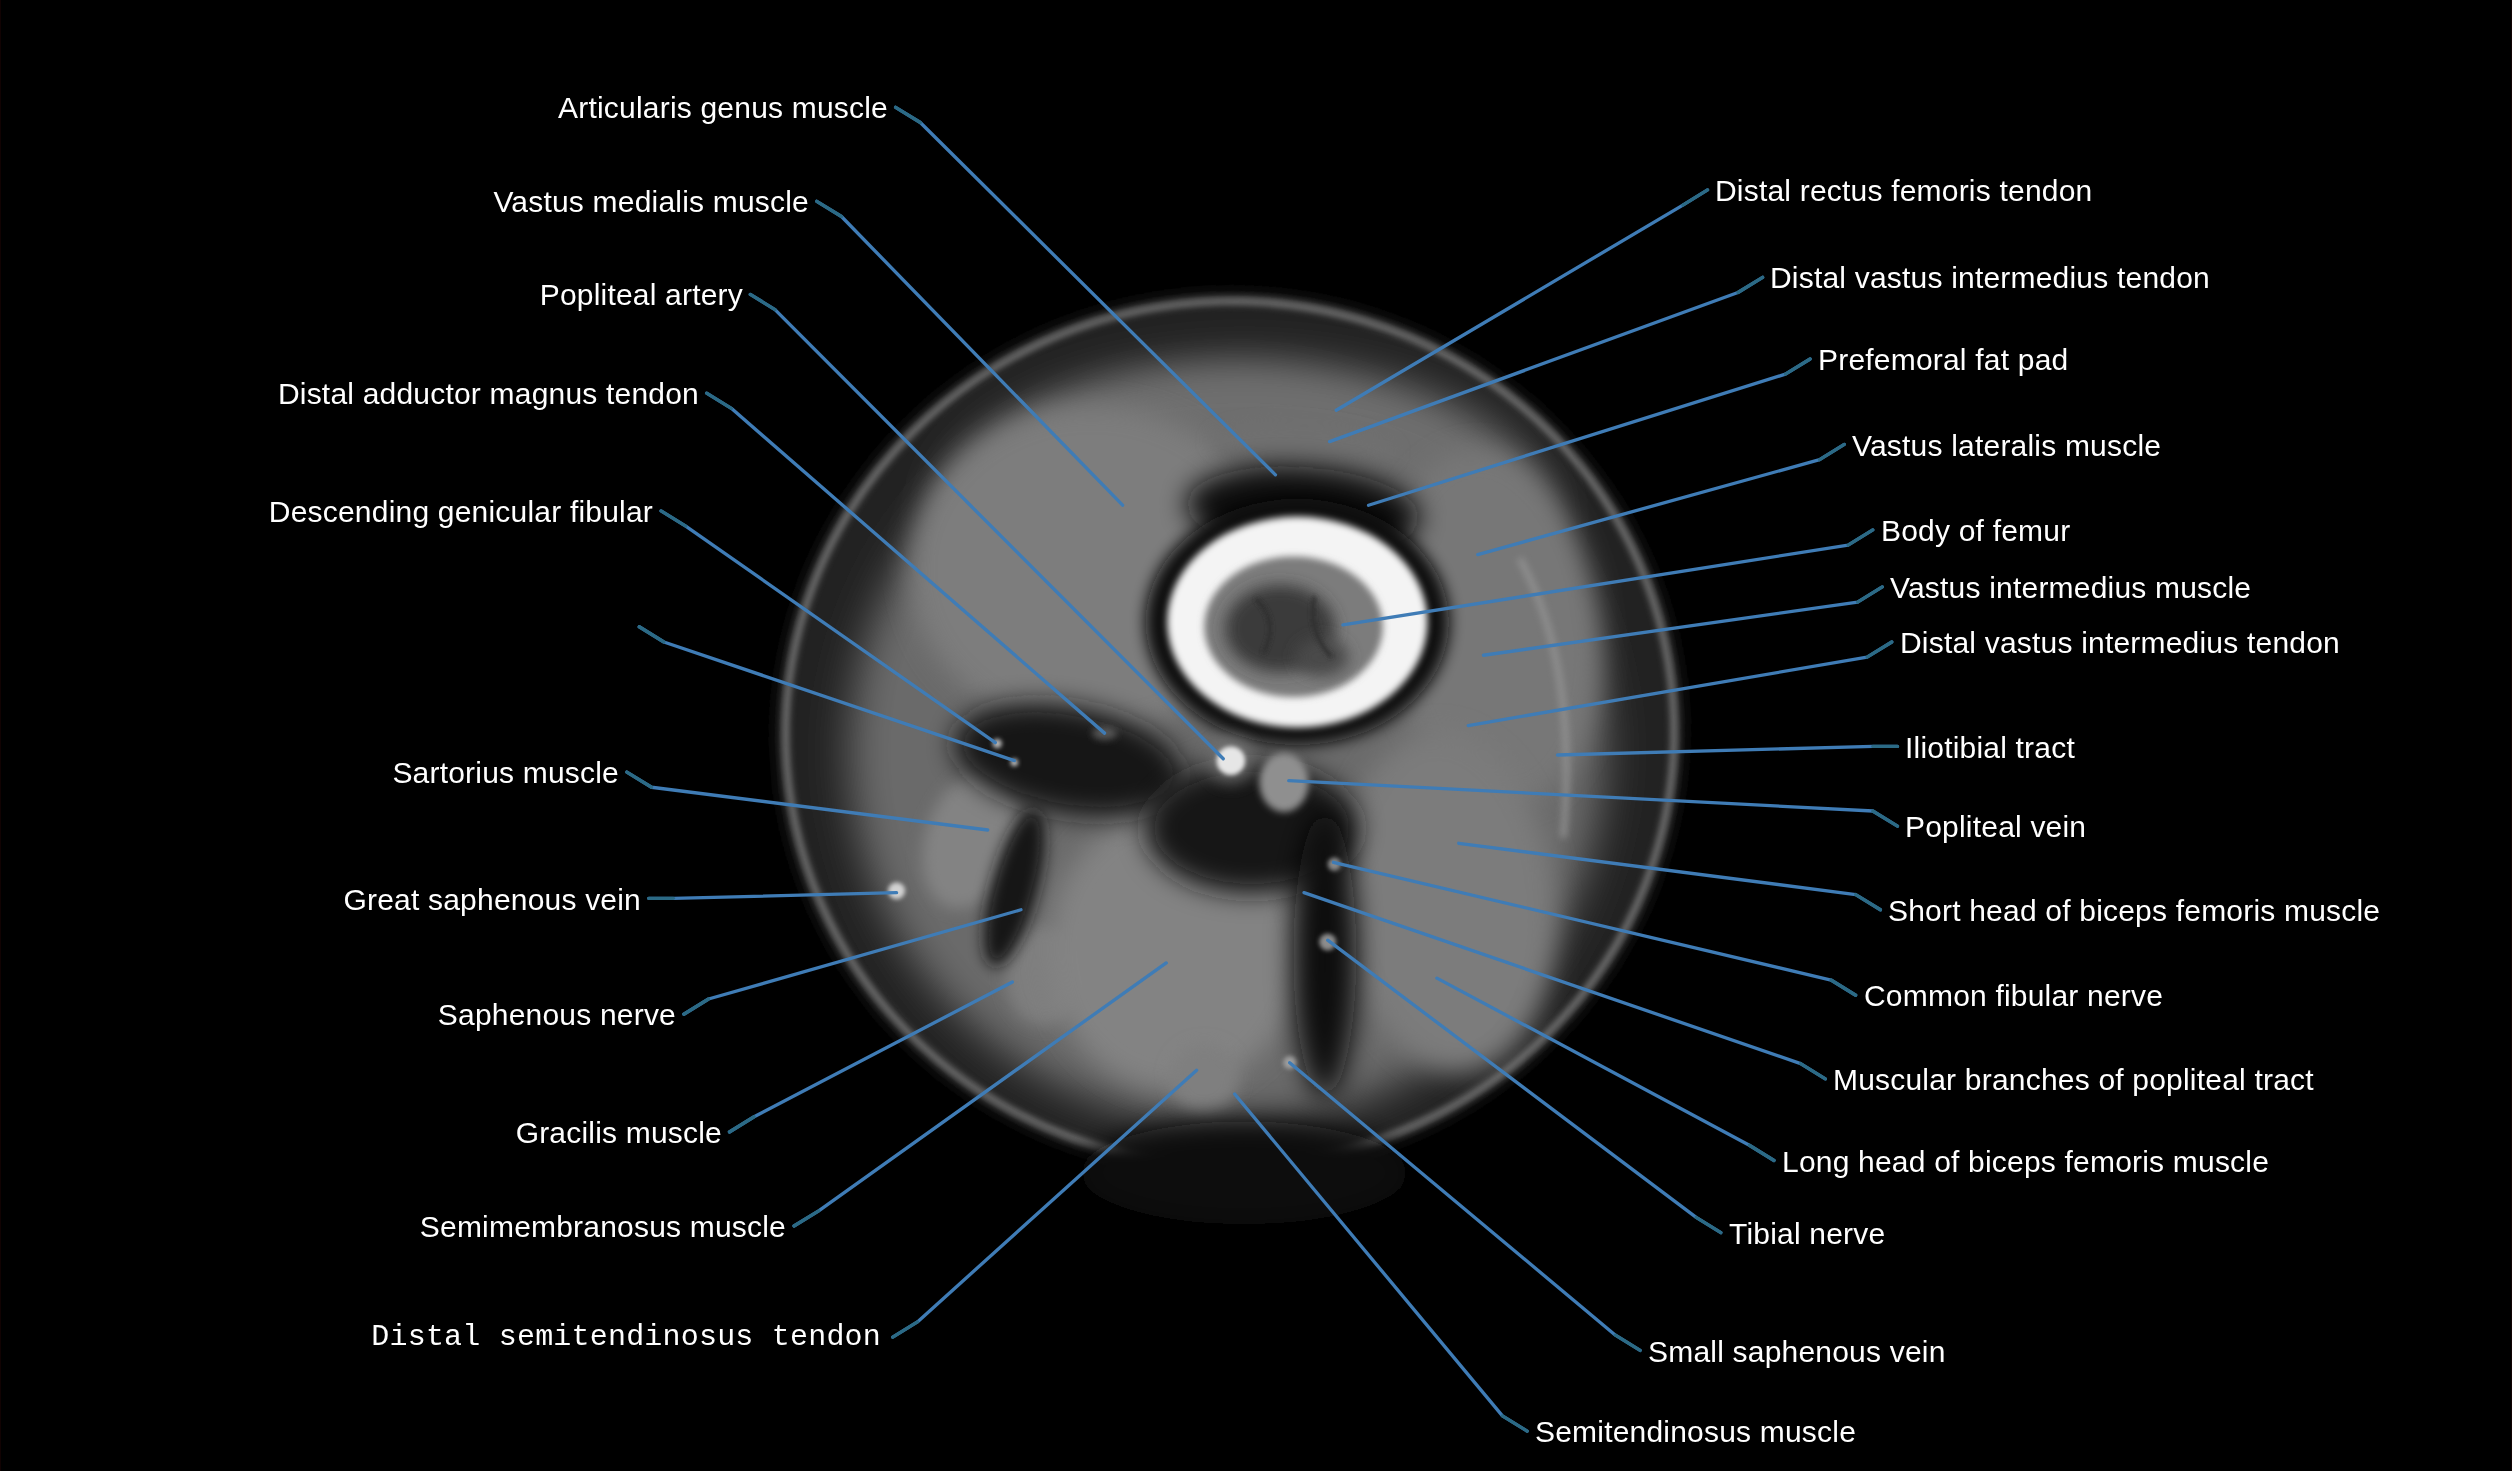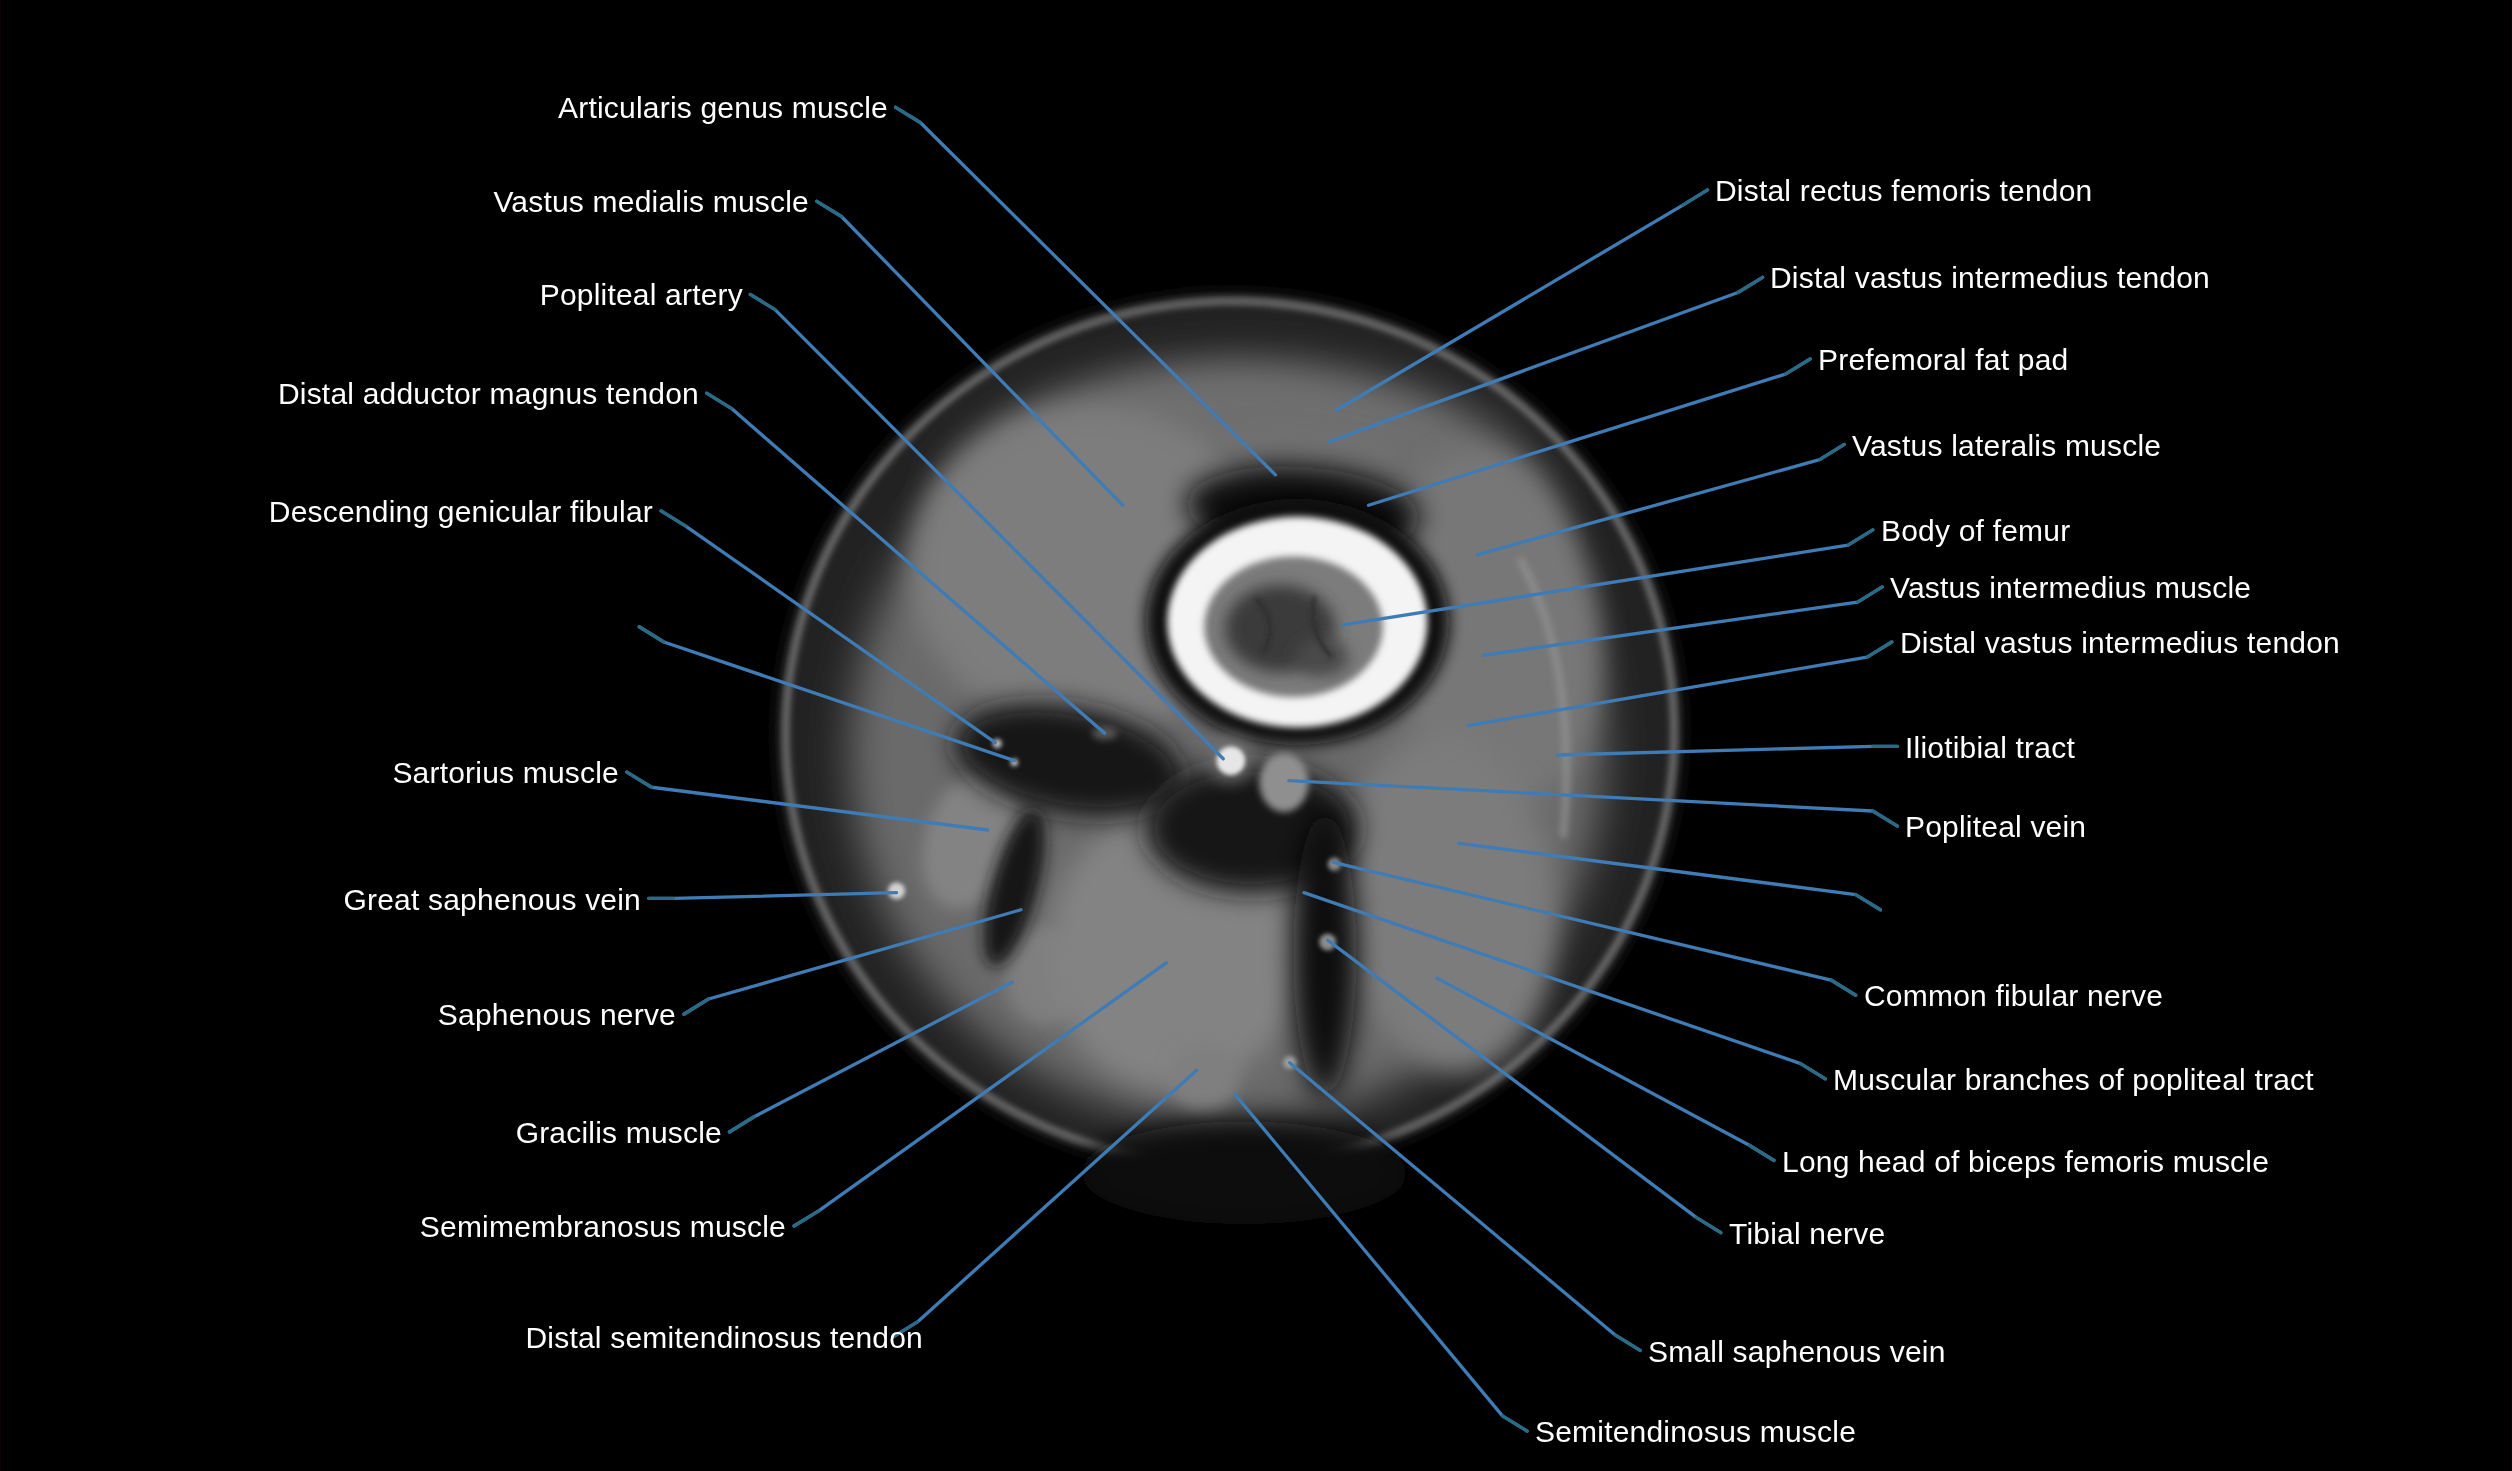--- a/index.html
+++ b/index.html
@@ -161,30 +161,31 @@
       <div class="lbl left" style="left: 888px; top: 107px; color: rgb(255, 255, 255); font-size: 30px;">Articularis genus muscle</div>
       <div class="lbl left" style="left: 809px; top: 201px; color: rgb(255, 255, 255); font-size: 30px;">Vastus medialis muscle</div>
       <div class="lbl left" style="left: 743px; top: 294px; color: rgb(255, 255, 255); font-size: 30px;">Popliteal artery</div>
       <div class="lbl left" style="left: 699px; top: 393px; color: rgb(255, 255, 255); font-size: 30px;">Distal adductor magnus tendon</div>
       <div class="lbl left" style="left: 653px; top: 511px; color: rgb(255, 255, 255); font-size: 30px;">Descending genicular fibular</div>
       <div class="lbl left" style="left: 619px; top: 772px; color: rgb(255, 255, 255); font-size: 30px;">Sartorius muscle</div>
       <div class="lbl left" style="left: 641px; top: 899px; color: rgb(255, 255, 255); font-size: 30px;">Great saphenous vein</div>
       <div class="lbl left" style="left: 676px; top: 1014px; color: rgb(255, 255, 255); font-size: 30px;">Saphenous nerve</div>
       <div class="lbl left" style="left: 722px; top: 1132px; color: rgb(255, 255, 255); font-size: 30px;">Gracilis muscle</div>
       <div class="lbl left" style="left: 786px; top: 1226px; color: rgb(255, 255, 255); font-size: 30px;">Semimembranosus muscle</div>
-      <div class="lbl left" style="left: 923px; top: 1337px; color: rgb(255, 255, 255); font-size: 30px;">Distal semitendinosus tendon</div>
+      <div class="lbl left" style="left: 881px; top: 1337px; color: rgb(255, 255, 255); font-size: 30px; font-family: Liberation Mono, monospace;">Distal semitendinosus tendon</div>
       <div class="lbl right" style="left: 1715px; top: 190px; color: rgb(255, 255, 255); font-size: 30px;">Distal rectus femoris tendon</div>
       <div class="lbl right" style="left: 1770px; top: 277px; color: rgb(255, 255, 255); font-size: 30px;">Distal vastus intermedius tendon</div>
       <div class="lbl right" style="left: 1818px; top: 359px; color: rgb(255, 255, 255); font-size: 30px;">Prefemoral fat pad</div>
       <div class="lbl right" style="left: 1852px; top: 445px; color: rgb(255, 255, 255); font-size: 30px;">Vastus lateralis muscle</div>
       <div class="lbl right" style="left: 1881px; top: 530px; color: rgb(255, 255, 255); font-size: 30px;">Body of femur</div>
       <div class="lbl right" style="left: 1890px; top: 587px; color: rgb(255, 255, 255); font-size: 30px;">Vastus intermedius muscle</div>
       <div class="lbl right" style="left: 1900px; top: 642px; color: rgb(255, 255, 255); font-size: 30px;">Distal vastus intermedius tendon</div>
       <div class="lbl right" style="left: 1905px; top: 747px; color: rgb(255, 255, 255); font-size: 30px;">Iliotibial tract</div>
       <div class="lbl right" style="left: 1905px; top: 826px; color: rgb(255, 255, 255); font-size: 30px;">Popliteal vein</div>
+      <div class="lbl right" style="left: 1888px; top: 910px; color: rgb(255, 255, 255); font-size: 30px;">Short head of biceps femoris muscle</div>
       <div class="lbl right" style="left: 1864px; top: 995px; color: rgb(255, 255, 255); font-size: 30px;">Common fibular nerve</div>
       <div class="lbl right" style="left: 1833px; top: 1079px; color: rgb(255, 255, 255); font-size: 30px;">Muscular branches of popliteal tract</div>
       <div class="lbl right" style="left: 1782px; top: 1161px; color: rgb(255, 255, 255); font-size: 30px;">Long head of biceps femoris muscle</div>
       <div class="lbl right" style="left: 1729px; top: 1233px; color: rgb(255, 255, 255); font-size: 30px;">Tibial nerve</div>
       <div class="lbl right" style="left: 1648px; top: 1351px; color: rgb(255, 255, 255); font-size: 30px;">Small saphenous vein</div>
       <div class="lbl right" style="left: 1535px; top: 1431px; color: rgb(255, 255, 255); font-size: 30px;">Semitendinosus muscle</div>
     </div>
 
 </div>
 

